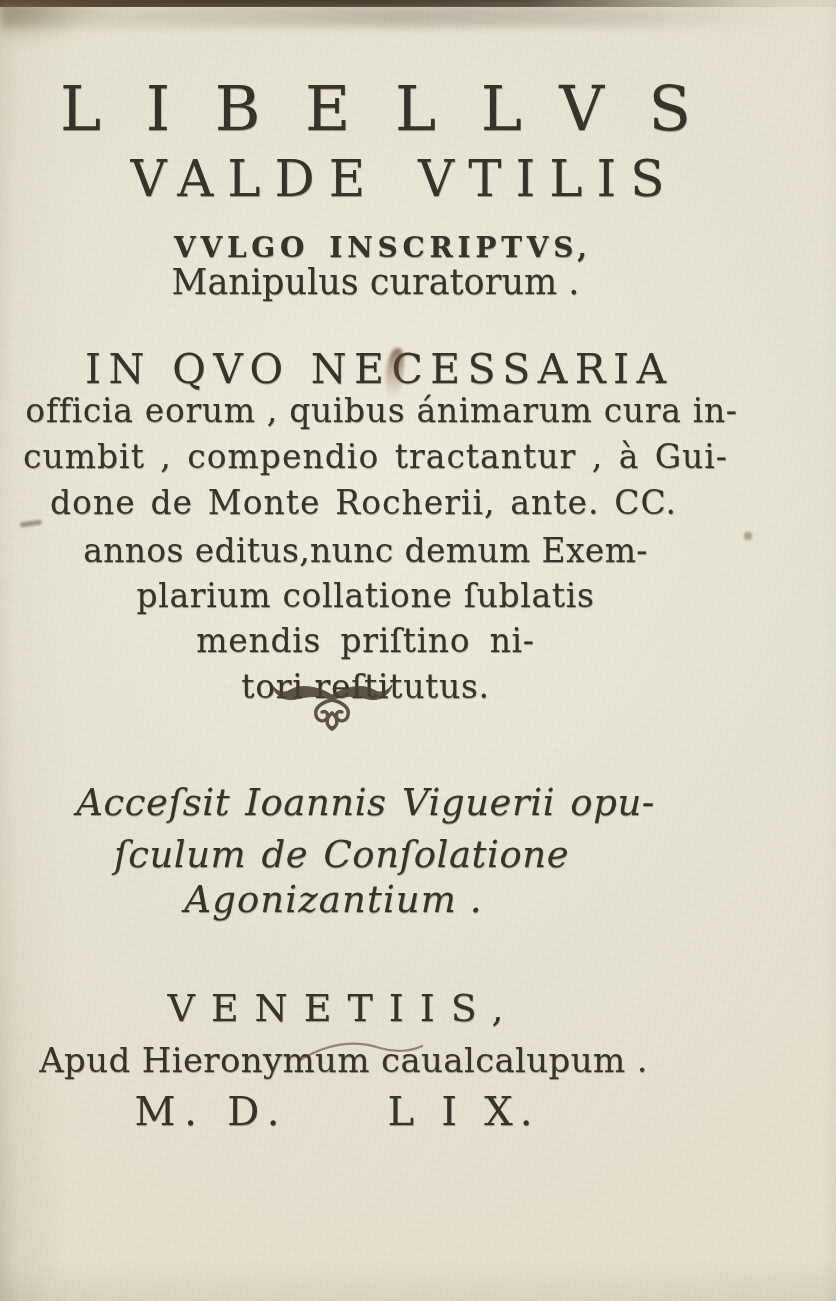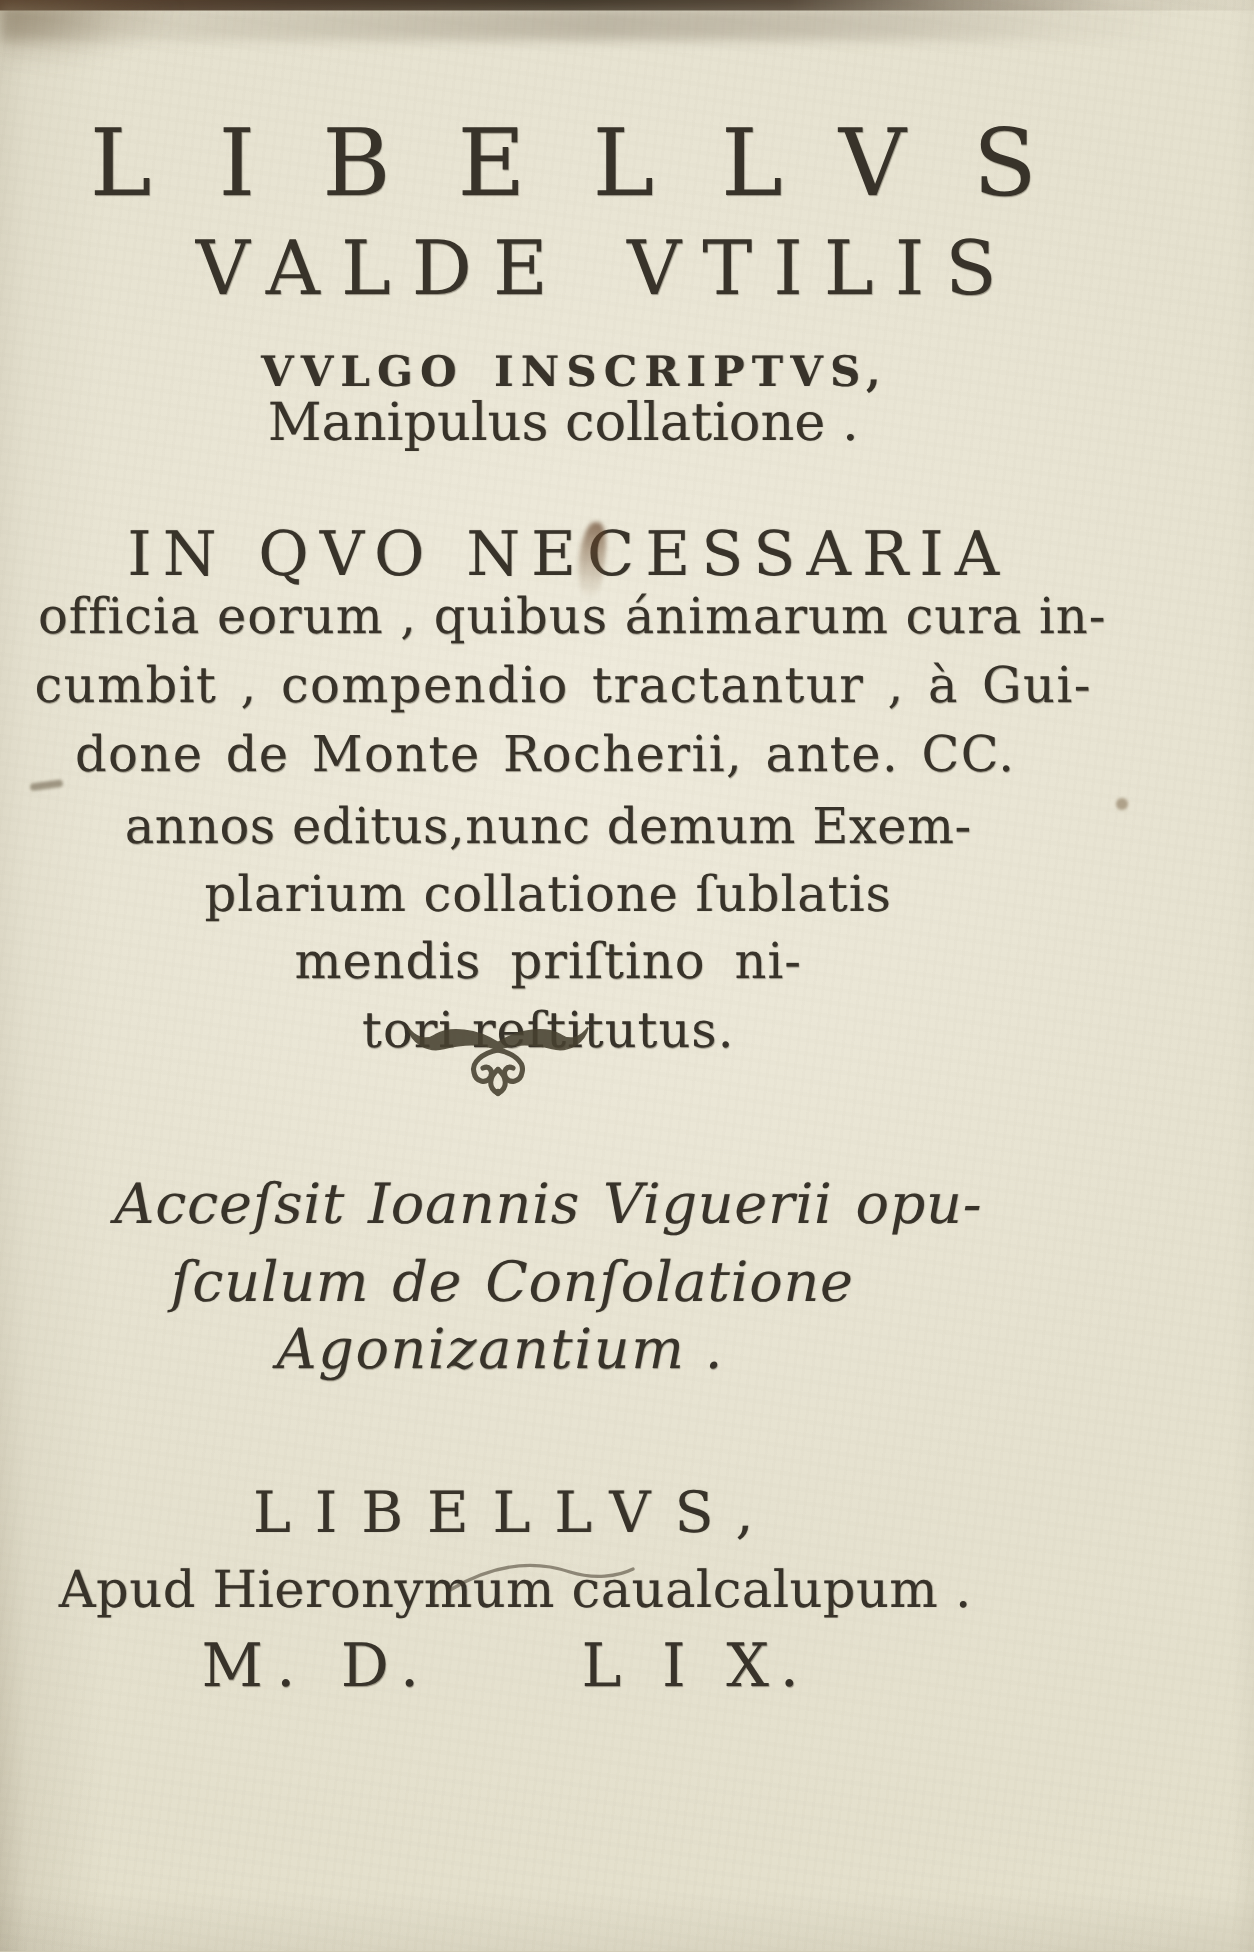--- a/index.html
+++ b/index.html
@@ -50,21 +50,21 @@
   <div class="line" style="top:71px;font-size:62px;transform:translateX(-48px);">
     <span style="letter-spacing:.72em;margin-right:-.72em;">LIBELLVS</span>
   </div>
   <div class="line" style="top:149px;font-size:50px;transform:translateX(-48px);">
     <span style="letter-spacing:.28em;margin-right:-.28em;word-spacing:.18em;margin-left:44px;">VALDE VTILIS</span>
   </div>
   <div class="line" style="top:231px;font-size:28px;transform:translateX(-43px);">
     <span style="letter-spacing:.17em;margin-right:-.17em;word-spacing:.2em;font-weight:bold;">VVLGO INSCRIPTVS,</span>
   </div>
   <div class="line" style="top:261px;font-size:35px;transform:translateX(-48px);">
-    <span>Manipulus collatione .</span>
+    <span>Manipulus curatorum .</span>
   </div>
 
   <div class="line" style="top:344px;font-size:41px;transform:translateX(-48px);">
     <span style="letter-spacing:.18em;margin-right:-.18em;">IN QVO NECESSARIA</span>
   </div>
   <div class="line" style="top:391px;font-size:33px;transform:translateX(-42px);letter-spacing:.02em;">officia eorum , quibus ánimarum cura in-</div>
   <div class="line" style="top:437px;font-size:33px;transform:translateX(-48px);letter-spacing:.03em;word-spacing:.12em;">cumbit , compendio tractantur , à Gui-</div>
   <div class="line" style="top:483px;font-size:33px;transform:translateX(-60px);letter-spacing:.03em;word-spacing:.1em;">done de Monte Rocherii, ante. CC.</div>
   <div class="line" style="top:531px;font-size:33px;transform:translateX(-58px);letter-spacing:.01em;">annos editus,nunc demum Exem-</div>
   <div class="line" style="top:576px;font-size:33px;transform:translateX(-58px);letter-spacing:.02em;">plarium collatione ſublatis</div>
@@ -85,21 +85,21 @@
       </g>
       <circle cx="64" cy="48" r="2.2" fill="#474130" stroke="none"></circle>
     </g>
   </svg>
 
   <div class="line it" style="top:780px;font-size:37px;transform:translateX(-58px);letter-spacing:.015em;word-spacing:.08em;">Acceſsit Ioannis Viguerii opu-</div>
   <div class="line it" style="top:832px;font-size:37px;transform:translateX(-82px);letter-spacing:.015em;word-spacing:.08em;">ſculum de Conſolatione</div>
   <div class="line it" style="top:877px;font-size:37px;transform:translateX(-90px);letter-spacing:.03em;">Agonizantium .</div>
 
   <div class="line" style="top:985px;font-size:38px;transform:translateX(-88px);">
-    <span style="letter-spacing:.42em;margin-right:-.42em;">LIBELLVS,</span>
+    <span style="letter-spacing:.42em;margin-right:-.42em;">VENETIIS,</span>
   </div>
   <div class="line" style="top:1040px;font-size:34px;transform:translateX(-80px);letter-spacing:.01em;">Apud Hieronymum caualcalupum .</div>
   <div class="line" style="top:1087px;font-size:40px;transform:translateX(-90px);">
     <span style="letter-spacing:.22em;margin-top:16px;">M. D.</span>
     <span style="display:inline-block;width:74px;"></span>
     <span style="letter-spacing:.18em;margin-right:-.18em;">L I X.</span>
   </div>
 
   <div class="stain"></div>
   <div class="speck1"></div>

